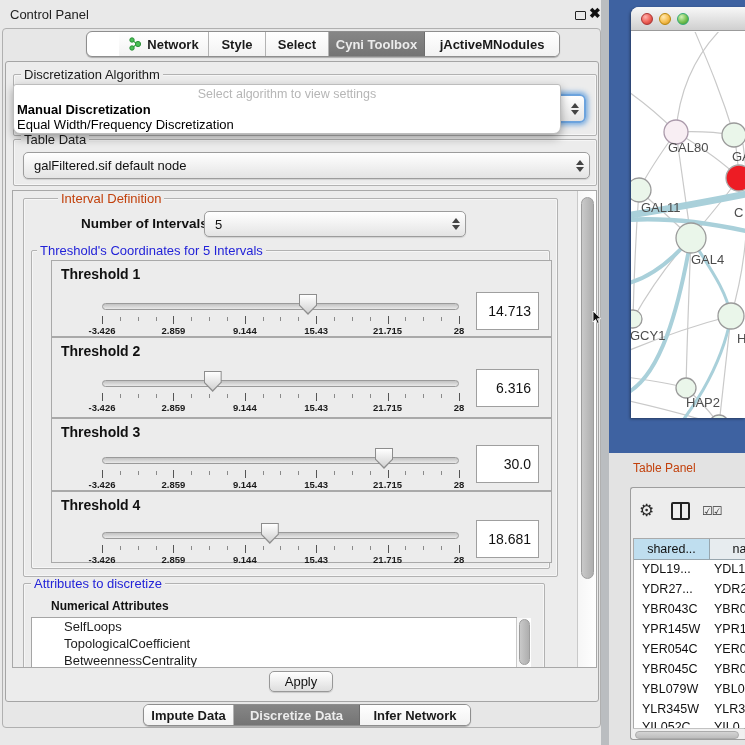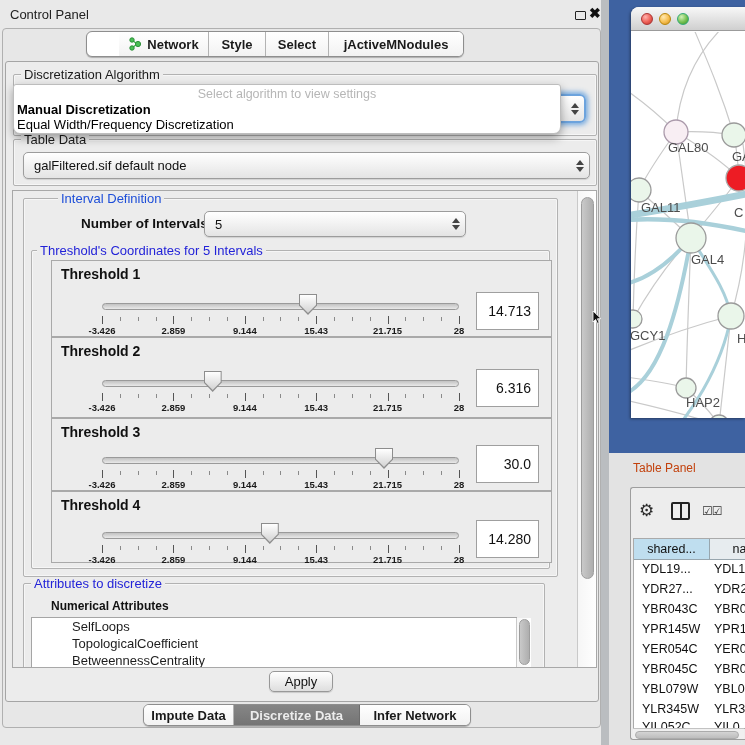--- a/index.html
+++ b/index.html
@@ -23,21 +23,21 @@
   .seg.sel { background:linear-gradient(#868686,#747474); color:#ececec; border-right-color:#6d6d6d; }
   #top-tabs { left:86px; top:31px; height:26px;padding-left:32px; }
   #bottom-tabs { left:143px; top:704px; height:22px; }
 
   .net-icon { width:14px; height:14px; margin-right:5px; }
 
   
   .group { border:1px solid #b2b2b2; border-radius:2px; box-shadow:inset 0 0 0 1px rgba(255,255,255,.55); }
   .group-title { position:absolute; font-size:13px; background:#ececec; padding:0 3px; line-height:13px; }
   .gt-black { color:#1c1c1c; }
-  .gt-green { color:#1d4ed8; }
+  .gt-green { color:#c2410c; }
   .gt-blue  { color:#2323d8; }
 
   
   .combo { background:linear-gradient(#ffffff,#e4e4e4); border:1px solid #9c9c9c; border-radius:5px;
            font-size:13px; color:#111; display:flex; align-items:center; box-shadow:0 1px 1px rgba(0,0,0,.12); }
   .combo .txt { padding-left:10px; flex:1; overflow:hidden; white-space:nowrap; }
   .stepper { width:18px; display:flex; flex-direction:column; align-items:center; justify-content:center; gap:2px; }
   .stepper .up { width:0;height:0;border-left:4px solid transparent;border-right:4px solid transparent;border-bottom:5px solid #444; }
   .stepper .dn { width:0;height:0;border-left:4px solid transparent;border-right:4px solid transparent;border-top:5px solid #444; }
 
@@ -74,21 +74,21 @@
   .scale span:nth-child(4){left:60%} .scale span:nth-child(5){left:80%} .scale span:nth-child(6){left:100%}
   .thumb { position:absolute; top:33px; width:18px; height:21px;
            clip-path:polygon(0 0,100% 0,100% 55%,50% 100%,0 55%); background:#8d8d8d; }
   .thumb::after { content:""; position:absolute; left:1px; top:1px; right:1px; bottom:2px;
            clip-path:polygon(0 0,100% 0,100% 55%,50% 100%,0 55%); background:linear-gradient(#ffffff,#d2d2d2); }
   .vbox { position:absolute; left:424px; top:31px; width:63px; height:38px; background:#fff; border:1px solid #9f9f9f;
           font-size:14px; color:#111; text-align:right; line-height:36px; padding-right:7px; }
 
   
   #attr-list { left:30px; top:616px; width:486px; height:52px; background:#fff; border:1px solid #a5a5a5; border-right:none; overflow:hidden; }
-  #attr-list div { font-size:13px; color:#1d1d1d; padding-left:40px; height:17px; line-height:17px; white-space:nowrap; }
+  #attr-list div { font-size:13px; color:#1d1d1d; padding-left:32px; height:17px; line-height:17px; white-space:nowrap; }
 
   
   #apply-btn { left:269px; top:671px; width:64px; height:21px; border:1px solid #989898; border-radius:5px;
                background:linear-gradient(#ffffff,#dedede); font-size:13px; color:#111; text-align:center; line-height:19px;
                box-shadow:0 1px 1px rgba(0,0,0,.15); }
 
   
   #gap-strip { left:601px; top:0; width:8px; height:745px; background:#babdc0; }
   #desktop { left:609px; top:0; width:136px; height:453px; background:#3e62a1; }
   #mac-window { left:631px; top:7px; width:114px; height:411px; background:#fff; border-radius:8px 0 0 0;
@@ -142,20 +142,23 @@
       <circle cx="10" cy="7" r="2.6" fill="#49c055" stroke="#2e8f3a"></circle>
     </svg>
     <span>Network</span>
   </div>
   <div class="seg" style="width:57px">
       <span>Style</span>
     </div>
   <div class="seg" style="width:63px">
       <span>Select</span>
     </div>
+  <div class="seg sel" style="width:96px">
+      <span>Cyni Toolbox</span>
+    </div>
   <div class="seg" style="width:134px">
       <span>jActiveMNodules</span>
     </div>
 </div>
 
 <div class="abs group" style="left:13px;top:74px;width:584px;height:62px"></div>
 <div class="group-title gt-black" style="left:21px;top:68px">Discretization Algorithm</div>
 <div class="abs combo" id="algo-combo">
   <span class="txt"></span>
   <span class="stepper">
@@ -283,21 +286,21 @@
       </div>
     <div class="scale" style="top:62px">
       <span>-3.426</span>
         <span>2.859</span>
         <span>9.144</span>
       <span>15.43</span>
         <span>21.715</span>
         <span>28</span>
     </div>
     <div class="thumb" style="top: 31px; left: calc(208.79px);"></div>
-    <div class="vbox" style="top:28px">14.280</div>
+    <div class="vbox" style="top:28px">18.681</div>
   </div>
 
   <div class="abs group" style="left:10px;top:392px;width:522px;height:86px"></div>
   <div class="group-title gt-blue" style="left:18px;top:386px">Attributes to discretize</div>
   <span class="abs" style="left:38px;top:408px;font-size:12px;font-weight:bold;color:#111">Numerical Attributes</span>
 
   <div class="abs" id="attr-list" style="left:18px;top:426px">
     <div>SelfLoops</div>
     <div>TopologicalCoefficient</div>
     <div>BetweennessCentrality</div>

